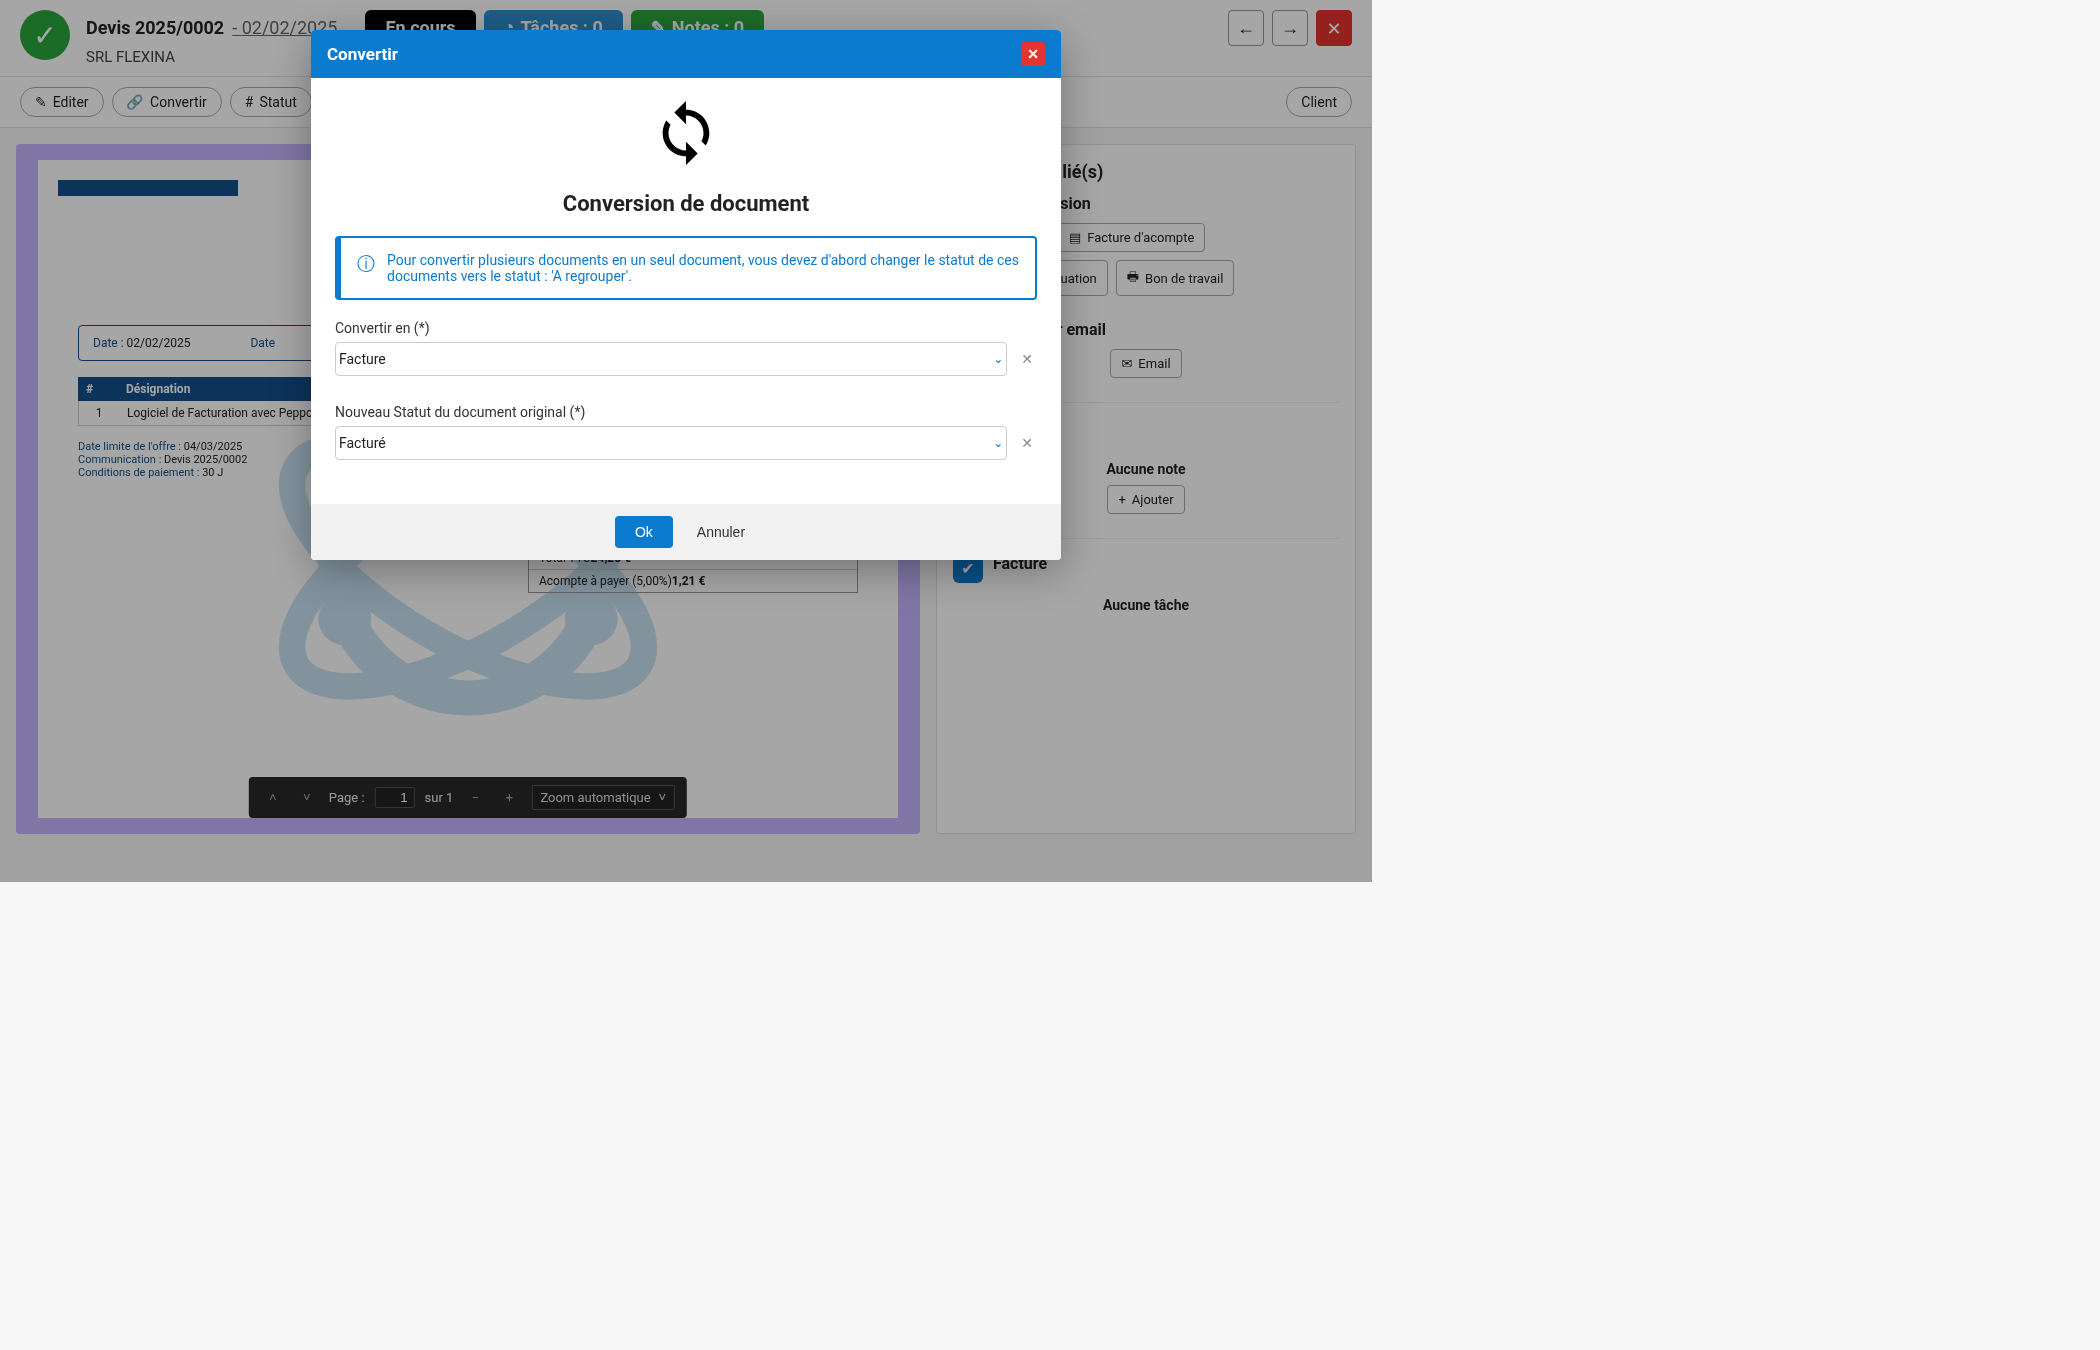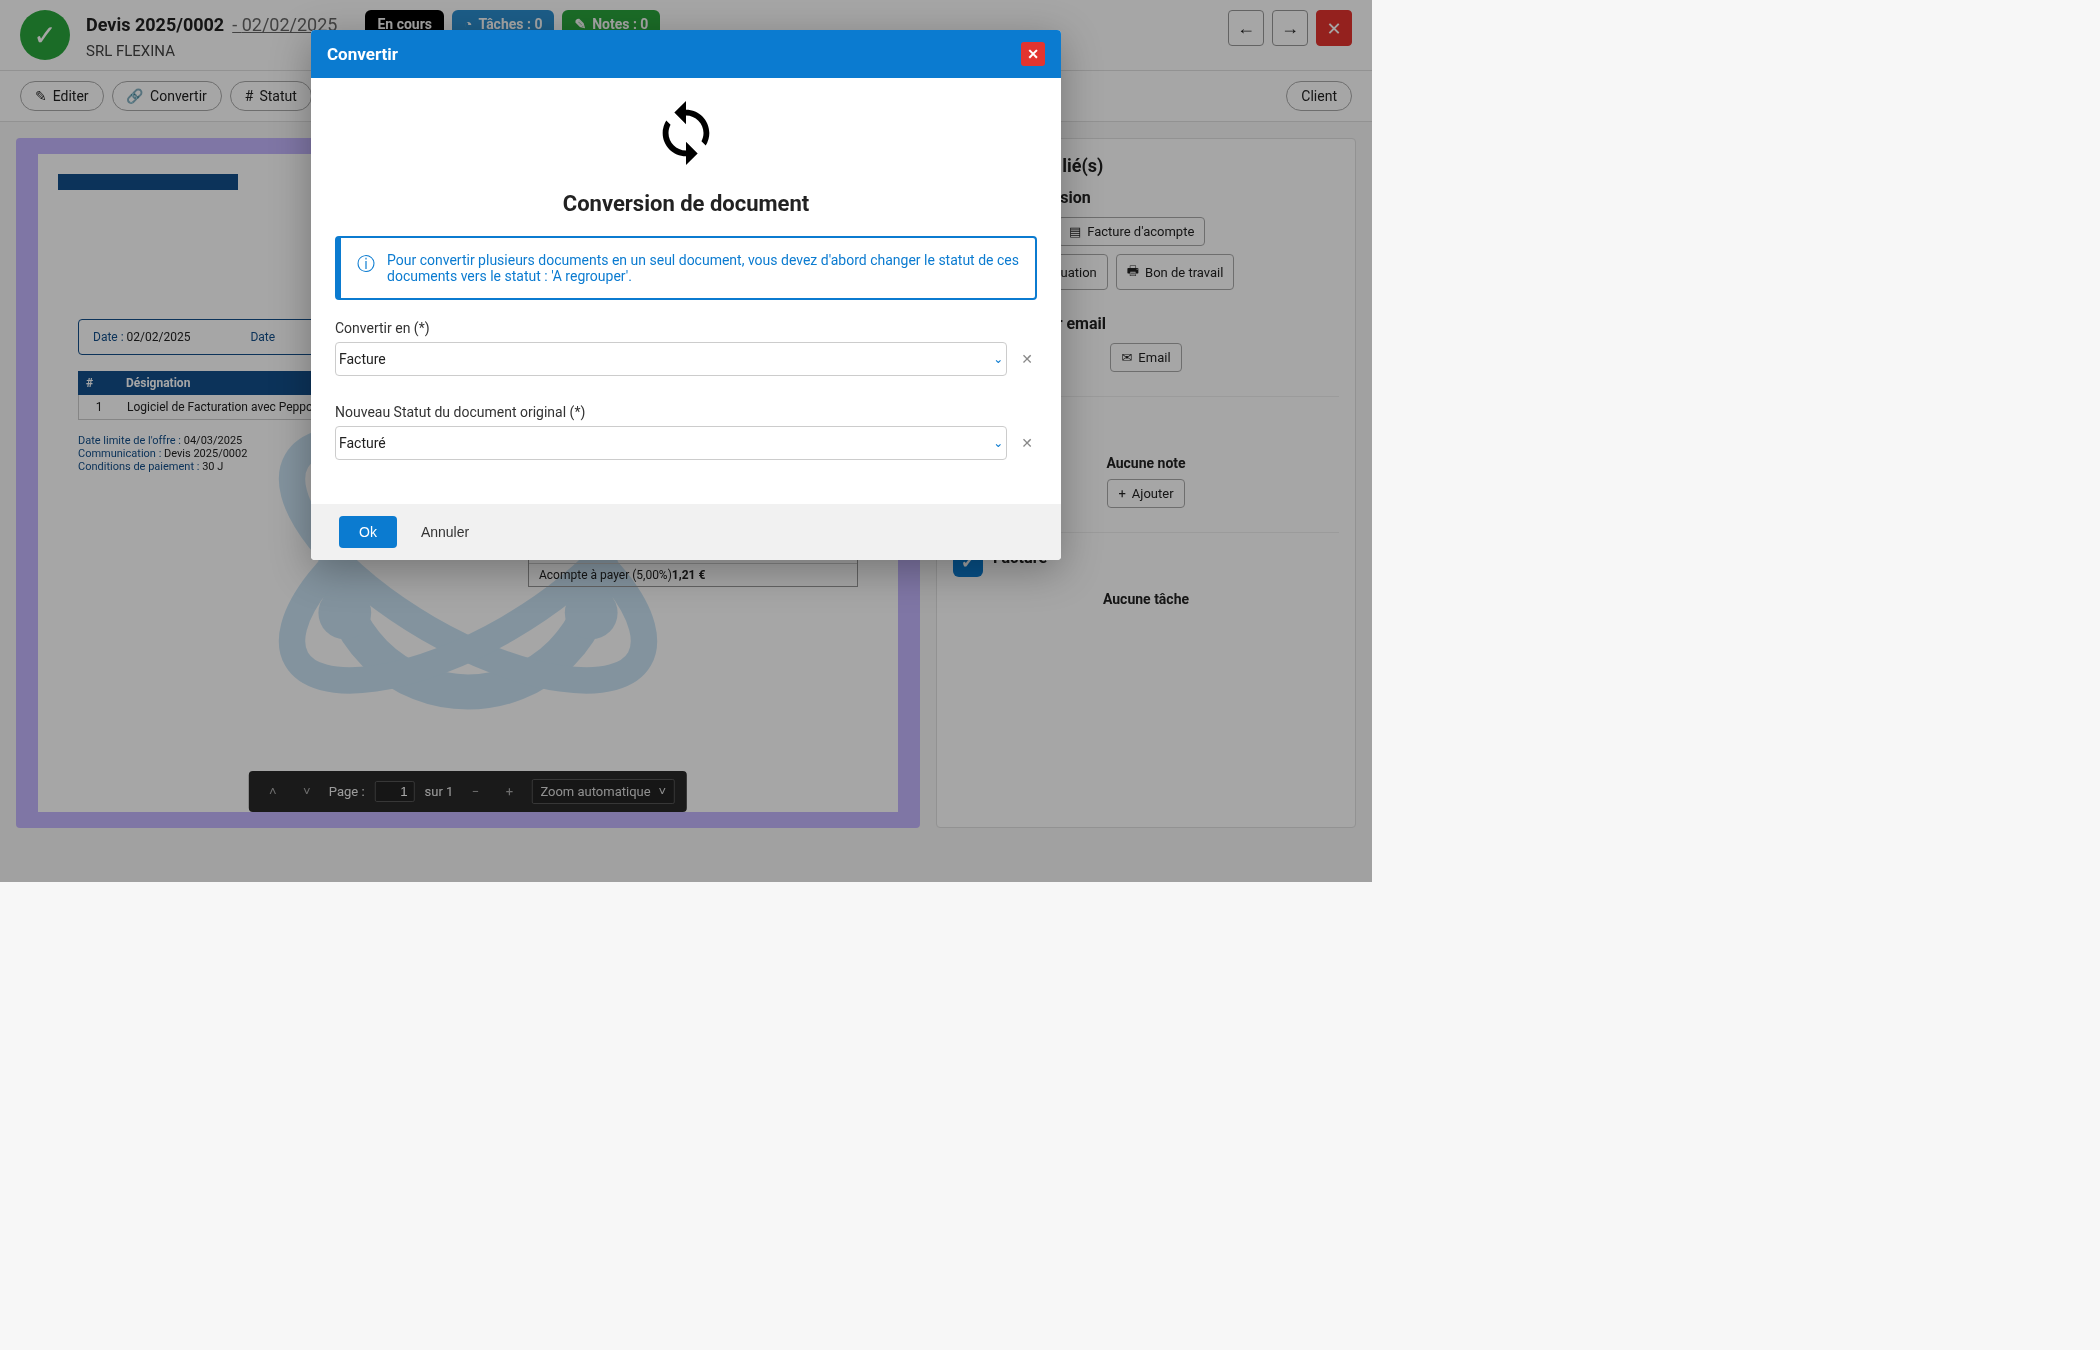--- a/index.html
+++ b/index.html
@@ -8,21 +8,21 @@
 
 .header { background: #fff; padding: 10px 20px; display: flex; align-items: flex-start; gap: 16px; border-bottom: 1px solid #e0e0e0; position: relative; }
 .header-left { display: flex; align-items: flex-start; gap: 16px; flex: 1; }
 .check-badge { width: 50px; height: 50px; border-radius: 50%; background: #2aa73c; display: flex; align-items: center; justify-content: center; color: #fff; font-size: 28px; }
 .title-block { display: flex; flex-direction: column; gap: 4px; }
 .title-line { display: flex; align-items: center; gap: 8px; font-size: 18px; }
 .title-line .docnum { font-weight: 700; }
 .title-line .docdate { color: #666; text-decoration: underline; }
 .company { color: #444; font-size: 15px; }
 .badges { display: flex; gap: 8px; }
-.badge { border-radius: 6px; padding: 6px 12px; color: #fff; font-weight: 700; font-size: 14px; display: inline-flex; align-items: center; gap: 6px; }
+.badge { border-radius: 6px; padding: 6px 20px; color: #fff; font-weight: 700; font-size: 18px; display: inline-flex; align-items: center; gap: 6px; }
 .badge.black { background: #000; }
 .badge.blue { background: #2b8fd1; }
 .badge.green { background: #2aa73c; }
 .header-right { display: flex; gap: 8px; }
 .sq-btn { width: 36px; height: 36px; border: 1px solid #999; border-radius: 4px; background: #fff; display: flex; align-items: center; justify-content: center; cursor: pointer; font-size: 18px; }
 .sq-btn.danger { background: #e3342f; color: #fff; border-color: #e3342f; }
 
 
 .toolbar { background: #fff; padding: 10px 20px; display: flex; gap: 8px; border-bottom: 1px solid #e0e0e0; flex-wrap: wrap; }
 .pill-btn { border: 1px solid #aaa; border-radius: 20px; padding: 6px 14px; background: #fff; display: inline-flex; align-items: center; gap: 6px; cursor: pointer; font-size: 14px; }
@@ -74,21 +74,21 @@
 .modal-hero .big-icon { font-size: 60px; display: block; }
 .modal-hero h3 { font-size: 22px; font-weight: 700; margin-top: 8px; }
 .info-box { border: 2px solid #0b7bd0; border-left: 6px solid #0b7bd0; border-radius: 4px; padding: 14px 16px; color: #0b7bd0; display: flex; gap: 12px; margin-bottom: 20px; }
 .info-box .ic { font-size: 18px; flex-shrink: 0; }
 .form-row { margin-bottom: 28px; position: relative; }
 .form-row label { display: block; margin-bottom: 6px; font-size: 14px; color: #333; }
 .select-wrap { display: flex; align-items: center; gap: 10px; }
 .fake-select { flex: 1; border: 1px solid #ccc; border-radius: 4px; padding: 8px 3px; background: #fff; display: flex; justify-content: space-between; align-items: center; cursor: pointer; }
 .fake-select .chev { color: #0b7bd0; font-size: 12px; }
 .clear-x { color: #888; cursor: pointer; font-size: 14px; padding: 0 4px; }
-.modal-footer { background: #f1f1f1; padding: 12px 28px; display: flex; justify-content: flex-start; gap: 12px; }
+.modal-footer { background: #f1f1f1; padding: 12px 28px; display: flex; justify-content: center; gap: 12px; }
 .btn-primary { background: #0b7bd0; color: #fff; border: none; padding: 8px 20px; border-radius: 4px; cursor: pointer; font-size: 14px; }
 .btn-link { background: none; border: none; color: #333; cursor: pointer; font-size: 14px; padding: 8px 12px; }
 
 .ic { display: inline-block; }
 </style>
 </head>
 <body>
 
 <div class="header">
   <div class="header-left">

